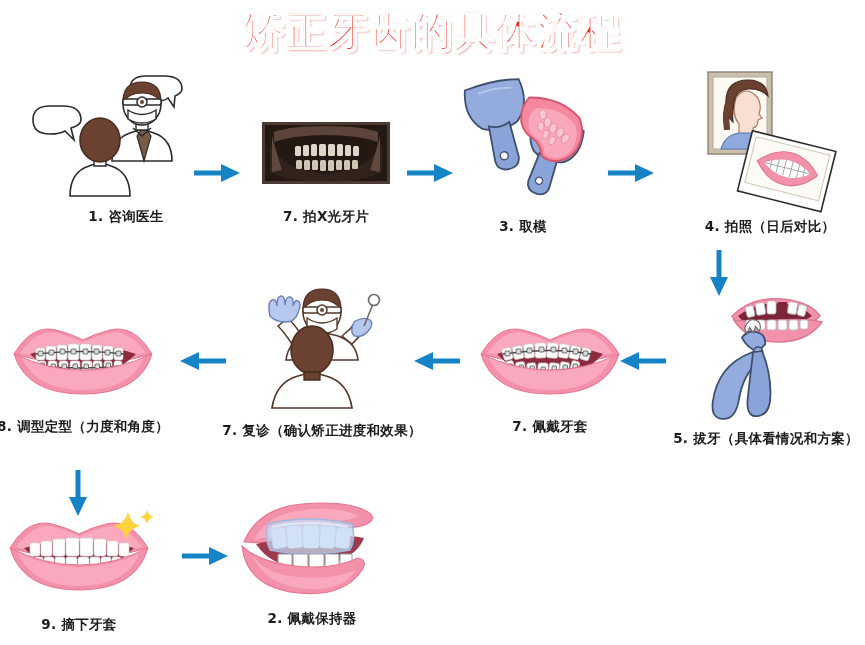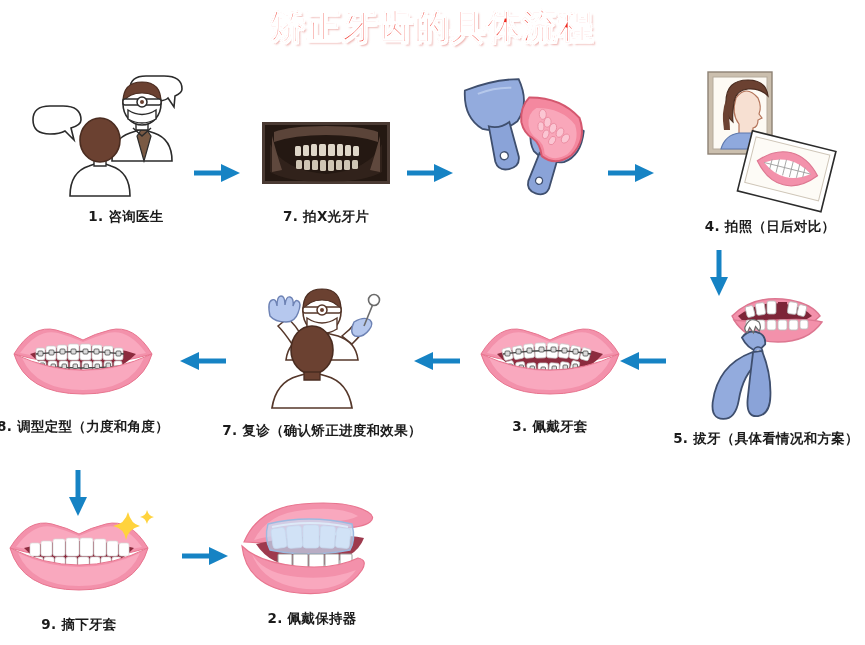--- a/index.html
+++ b/index.html
@@ -21,21 +21,21 @@
     height: 645px;
   }
 
   
   .title {
     position: absolute;
     left: 0;
     top: 4px;
     width: 865px;
     text-align: center;
-    font-size: 34px;
+    font-size: 40px;
     font-weight: bold;
     letter-spacing: 2px;
     color: #ee2b20;
     -webkit-text-stroke: 1px #ffffff;
     text-shadow:
        2px 0 0 #fff, -2px 0 0 #fff, 0 2px 0 #fff, 0 -2px 0 #fff,
        2px 2px 0 #fff, -2px 2px 0 #fff, 2px -2px 0 #fff, -2px -2px 0 #fff,
        3px 3px 2px rgba(200,30,20,0.35);
     font-family: "DejaVu Sans", "Liberation Sans", sans-serif;
   }
@@ -188,20 +188,21 @@
             <ellipse cx="92" cy="50" rx="3.5" ry="5"></ellipse>
             <ellipse cx="100" cy="52" rx="3.5" ry="5" transform="rotate(10 100 52)"></ellipse>
             <ellipse cx="107" cy="56" rx="3.5" ry="5" transform="rotate(20 107 56)"></ellipse>
             <ellipse cx="80" cy="52" rx="3" ry="4.5" transform="rotate(-20 80 52)"></ellipse>
             <ellipse cx="87" cy="58" rx="3" ry="4.5"></ellipse>
             <ellipse cx="95" cy="62" rx="3" ry="4.5" transform="rotate(12 95 62)"></ellipse>
           </g>
         </g>
       </svg>
     </div>
+    <div class="caption" style="left:-72px; top:142px;">3. 取模</div>
   </div>
 
   <div class="arrow" style="left:606px; top:160px;">
     <svg width="52" height="26" viewBox="0 0 52 26">
       <path d="M2 13 L33 13" stroke="#1683c4" stroke-width="5" fill="none"></path>
       <path d="M29 4 L48 13 L29 22 Z" fill="#1683c4"></path>
     </svg>
   </div>
 
   <div class="step" style="left:690px; top:68px; width:160px; height:150px;">
@@ -353,21 +354,21 @@
           <rect x="66" y="57" width="4.5" height="4.5" rx="1"></rect>
           <rect x="77" y="56" width="4.5" height="4.5" rx="1"></rect>
           <rect x="88" y="55" width="4.5" height="4.5" rx="1"></rect>
           <rect x="98" y="54" width="4.5" height="4.5" rx="1"></rect>
         </g>
 
         <path d="M6 44 q12 40 69 40 q57 0 69 -40 q-34 16 -69 16 q-35 0 -69 -16 z" fill="#f391ab" stroke="#e8758f" stroke-width="1"></path>
         <path d="M14 48 q14 32 61 32 q47 0 61 -32 q-30 13 -61 13 q-31 0 -61 -13 z" fill="#f9a8be"></path>
       </svg>
     </div>
-    <div class="caption" style="left:-65px; top:108px;">3. 佩戴牙套</div>
+    <div class="caption" style="left:-65px; top:108px;">7. 佩戴牙套</div>
   </div>
 
   <div class="arrow" style="left:410px; top:348px;">
     <svg width="52" height="26" viewBox="0 0 52 26">
       <path d="M19 13 L50 13" stroke="#1683c4" stroke-width="5" fill="none"></path>
       <path d="M23 4 L4 13 L23 22 Z" fill="#1683c4"></path>
     </svg>
   </div>
 
   <div class="step" style="left:252px; top:282px; width:140px; height:132px;">

